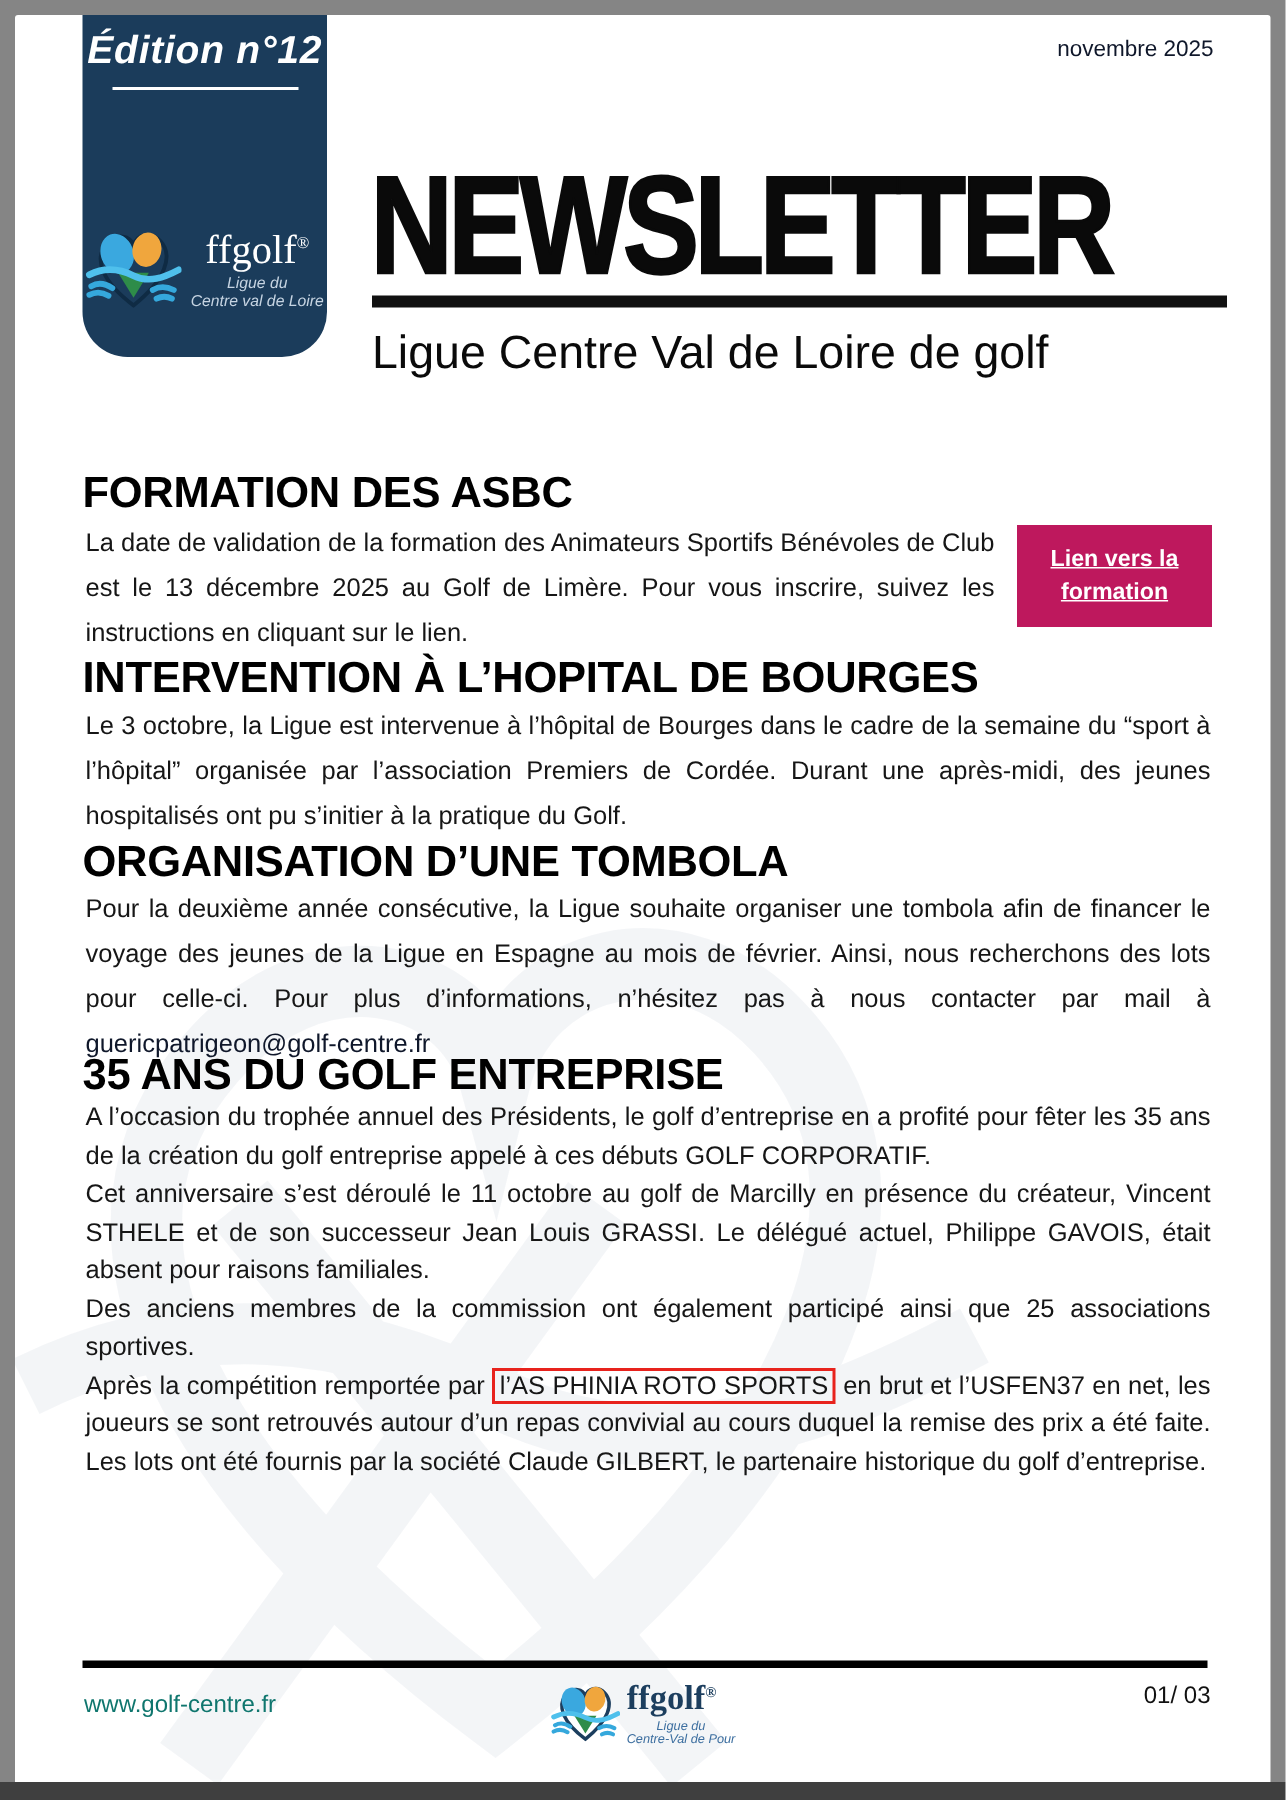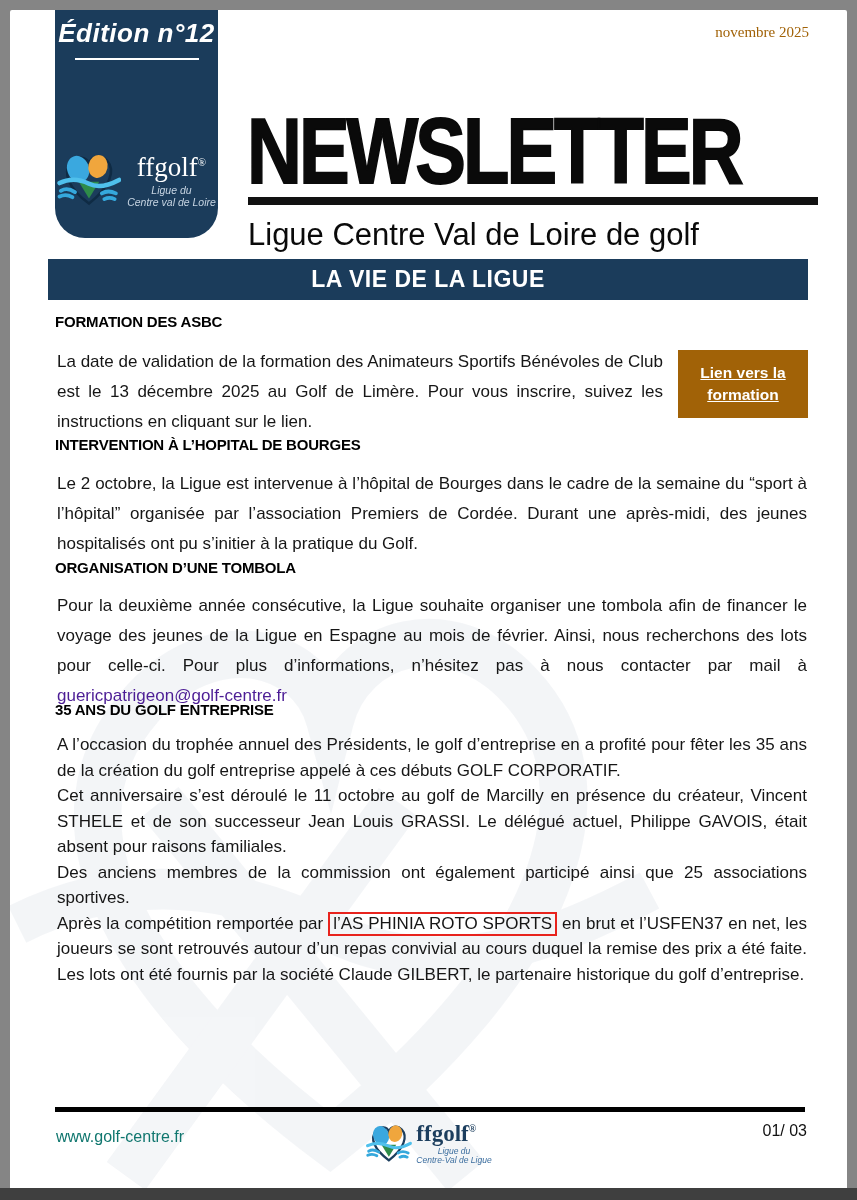--- a/index.html
+++ b/index.html
@@ -44,21 +44,21 @@
   .badge-wordmark {
     font-family:"Liberation Serif", serif; color:#fff; font-size:27px;
     line-height:26px;
   }
   .badge-wordmark sup { font-size:11px; }
   .badge-sub {
     color:#c6d4e2; font-style:italic; font-size:10.5px; line-height:12px;
     margin-top:4px;
   }
   .issue-date {
-    position:absolute; top:14px; right:38px; font-size:15px; color:#a16207;font-family:Liberation Serif, serif;
+    position:absolute; top:14px; right:38px; font-size:15px; color:#0f172a;
   }
   .main-title {
     position:absolute; left:237px; top:88px;
     font-size:76px; font-weight:bold; letter-spacing:-3px; color:#0a0a0a;
     transform:scaleY(1.22); transform-origin:top left;
     -webkit-text-stroke:1.5px #0a0a0a;
     white-space:nowrap;
   }
   .title-rule {
     position:absolute; left:238px; top:187px; width:570px; height:8px;
@@ -69,44 +69,44 @@
   }
   
   .section-banner {
     position:absolute; left:38px; top:249px; width:760px; height:41px;
     background:#1b3c5b; color:#fff; display:flex; align-items:center;
     justify-content:center; font-size:23px; font-weight:bold;
     letter-spacing:0.5px;
   }
   
   .sec-heading {
-    position:absolute; left:45px; font-size:15px; font-weight:bold;
+    position:absolute; left:45px; font-size:29px; font-weight:bold;
     color:#000; letter-spacing:-0.2px; white-space:nowrap;
   }
   .body-text {
     position:absolute; left:47px; width:750px;
     font-size:17px; line-height:30px; color:#161616;
     text-align:justify;
   }
   .body-text p { margin:0; }
   #sec1-body { width:606px; }
   #sec4-body { line-height:25.5px; }
   .link-button {
     position:absolute; left:668px; top:340px; width:130px; height:68px;
-    background:#a16207; border:none; color:#fff; cursor:pointer;
+    background:#be185d; border:none; color:#fff; cursor:pointer;
     font-family:"Liberation Sans", sans-serif;
     font-size:15.5px; font-weight:bold; line-height:22px;
     text-decoration:underline; text-align:center;
     display:flex; align-items:center; justify-content:center;
     padding:18px 10px;
   }
   .red-box {
     border:2px solid #e8231d; padding:0 3px 1px 3px;
   }
-  .email-link { color:#4c1d95; }
+  .email-link { color:#0f172a; }
   
   .footer-rule {
     position:absolute; left:45px; top:1097px; width:750px; height:5px;
     background:#000;
   }
   .footer-site {
     position:absolute; left:46px; top:1118px; font-size:16px; color:#0f766e;
     text-decoration:none;
   }
   .footer-page {
@@ -159,31 +159,30 @@
       </div>
     </div>
   </div>
 
   <div class="issue-date">novembre 2025</div>
 
   <div class="main-title">NEWSLETTER</div>
   <div class="title-rule"></div>
   <div class="main-subtitle">Ligue Centre Val de Loire de golf</div>
 
-  <div class="section-banner">LA VIE DE LA LIGUE</div>
 
   <h2 class="sec-heading" style="top:303px;">FORMATION DES ASBC</h2>
   <div class="body-text" id="sec1-body" style="top:337px;">
     <p>La date de validation de la formation des Animateurs Sportifs Bénévoles de Club est le 13 décembre 2025 au Golf de Limère. Pour vous inscrire, suivez les instructions en cliquant sur le lien.</p>
   </div>
   <button class="link-button">Lien vers la formation</button>
 
   <h2 class="sec-heading" style="top:426px;">INTERVENTION À L’HOPITAL DE BOURGES</h2>
   <div class="body-text" style="top:459px;">
-    <p>Le 2 octobre, la Ligue est intervenue à l’hôpital de Bourges dans le cadre de la semaine du “sport à l’hôpital” organisée par l’association Premiers de Cordée. Durant une après-midi, des jeunes hospitalisés ont pu s’initier à la pratique du Golf.</p>
+    <p>Le 3 octobre, la Ligue est intervenue à l’hôpital de Bourges dans le cadre de la semaine du “sport à l’hôpital” organisée par l’association Premiers de Cordée. Durant une après-midi, des jeunes hospitalisés ont pu s’initier à la pratique du Golf.</p>
   </div>
 
   <h2 class="sec-heading" style="top:549px;">ORGANISATION D’UNE TOMBOLA</h2>
   <div class="body-text" style="top:581px;">
     <p><span>Pour la deuxième année consécutive, la Ligue souhaite organiser une tombola afin de financer le voyage des jeunes de la Ligue en Espagne au mois de février. Ainsi, nous recherchons des lots pour celle-ci. Pour plus d’informations, n’hésitez pas à nous contacter par mail à </span><span class="email-link">guericpatrigeon@golf-centre.fr</span></p>
   </div>
 
   <h2 class="sec-heading" style="top:691px;">35 ANS DU GOLF ENTREPRISE</h2>
   <div class="body-text" id="sec4-body" style="top:722px;">
     <p>A l’occasion du trophée annuel des Présidents, le golf d’entreprise en a profité pour fêter les 35 ans de la création du golf entreprise appelé à ces débuts GOLF CORPORATIF.</p>
@@ -202,20 +201,20 @@
       <ellipse cx="64" cy="32" rx="15" ry="18" fill="#f0a63d" transform="rotate(12 64 32)"></ellipse>
       <polygon points="34,56 66,56 50,82" fill="#2e8c49"></polygon>
       <path d="M4,58 C20,50 36,52 50,59 C66,67 82,61 97,53" fill="none" stroke="#4fc0ec" stroke-width="7" stroke-linecap="round"></path>
       <path d="M6,70 q10,-6 22,2 M4,79 q10,-5 20,1" fill="none" stroke="#35a8dc" stroke-width="6" stroke-linecap="round"></path>
       <path d="M70,74 q10,-6 22,0 M74,83 q8,-4 16,0" fill="none" stroke="#35a8dc" stroke-width="6" stroke-linecap="round"></path>
     </svg>
     <div>
       <div class="footer-wordmark"><span>ffgolf</span><sup>®</sup></div>
       <div class="footer-sub">
         <div>Ligue du</div>
-        <div>Centre-Val de Ligue</div>
+        <div>Centre-Val de Pour</div>
       </div>
     </div>
   </div>
 
 </div>
 
 <div class="frame-bottom"></div>
 
 </body></html>

